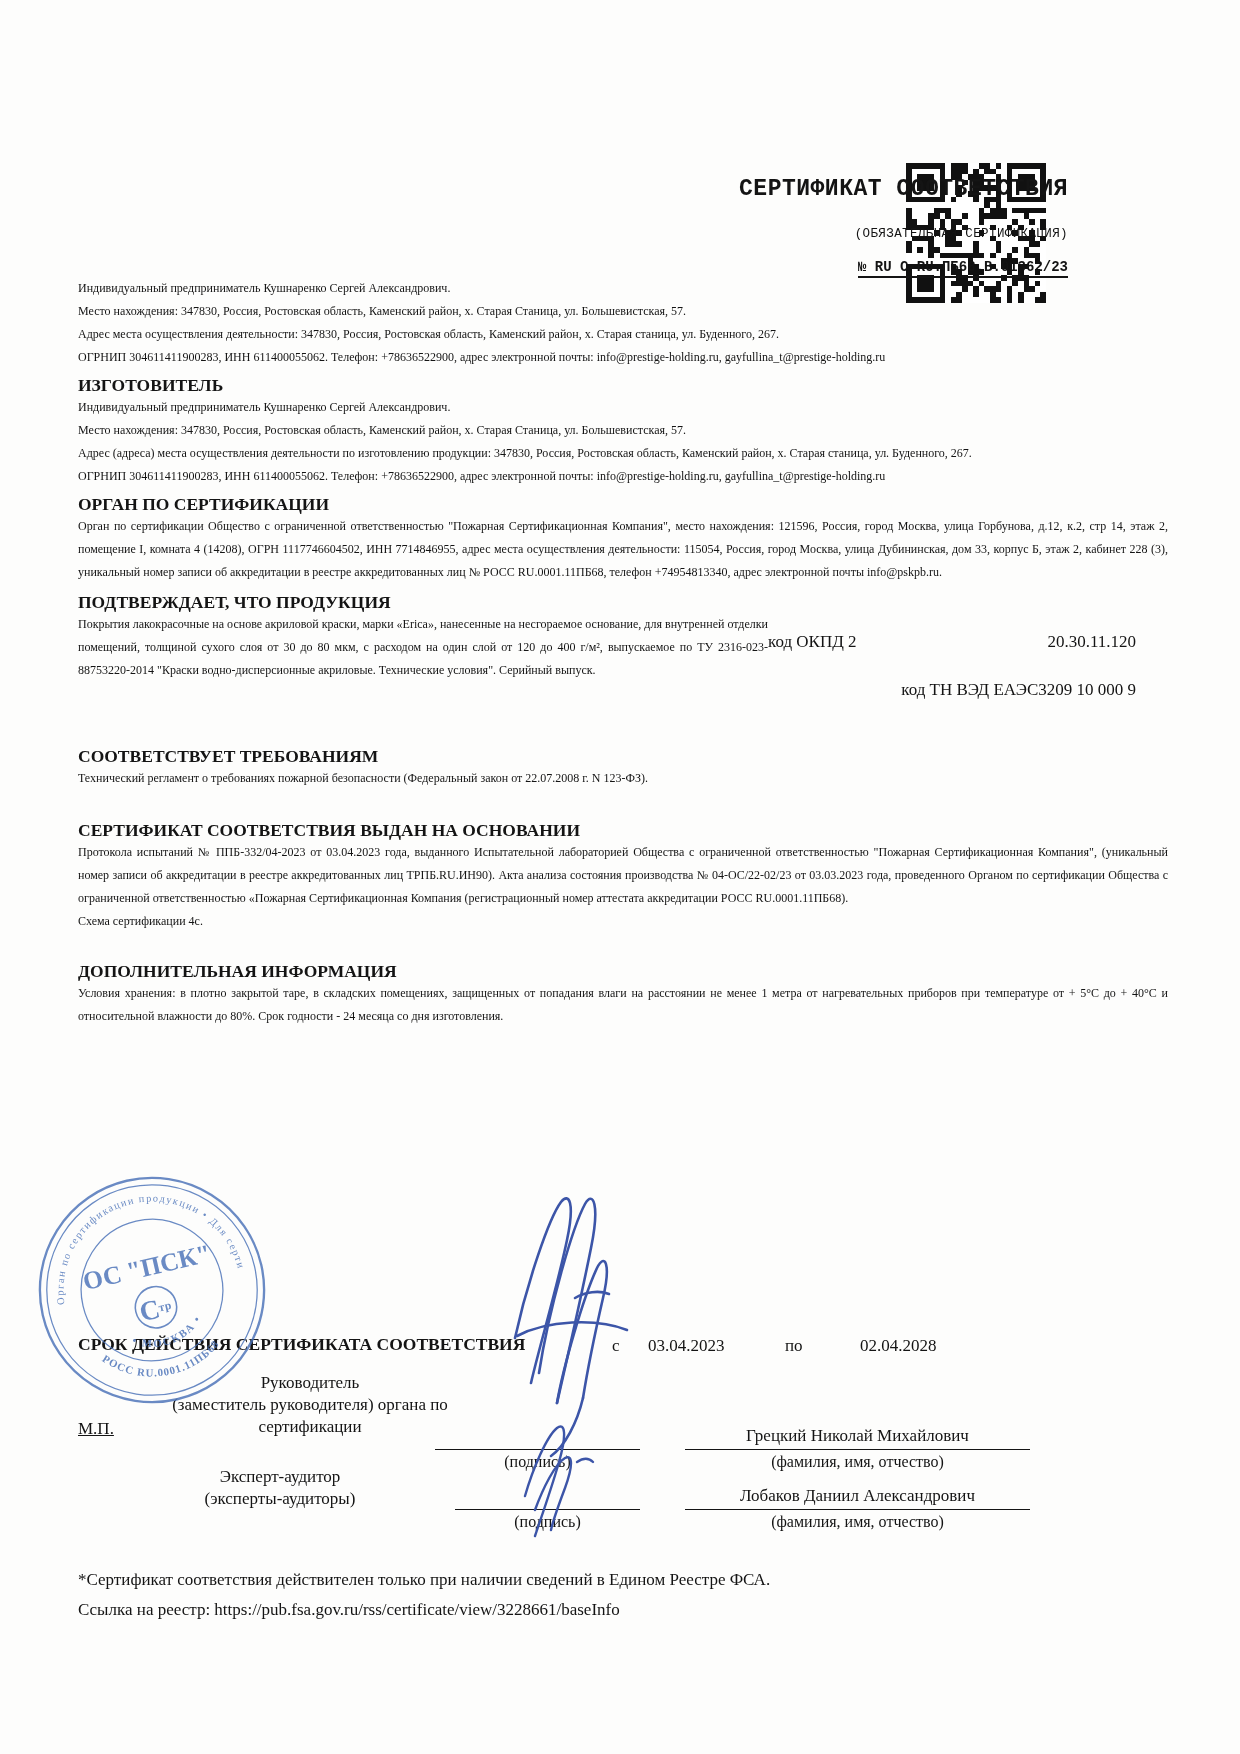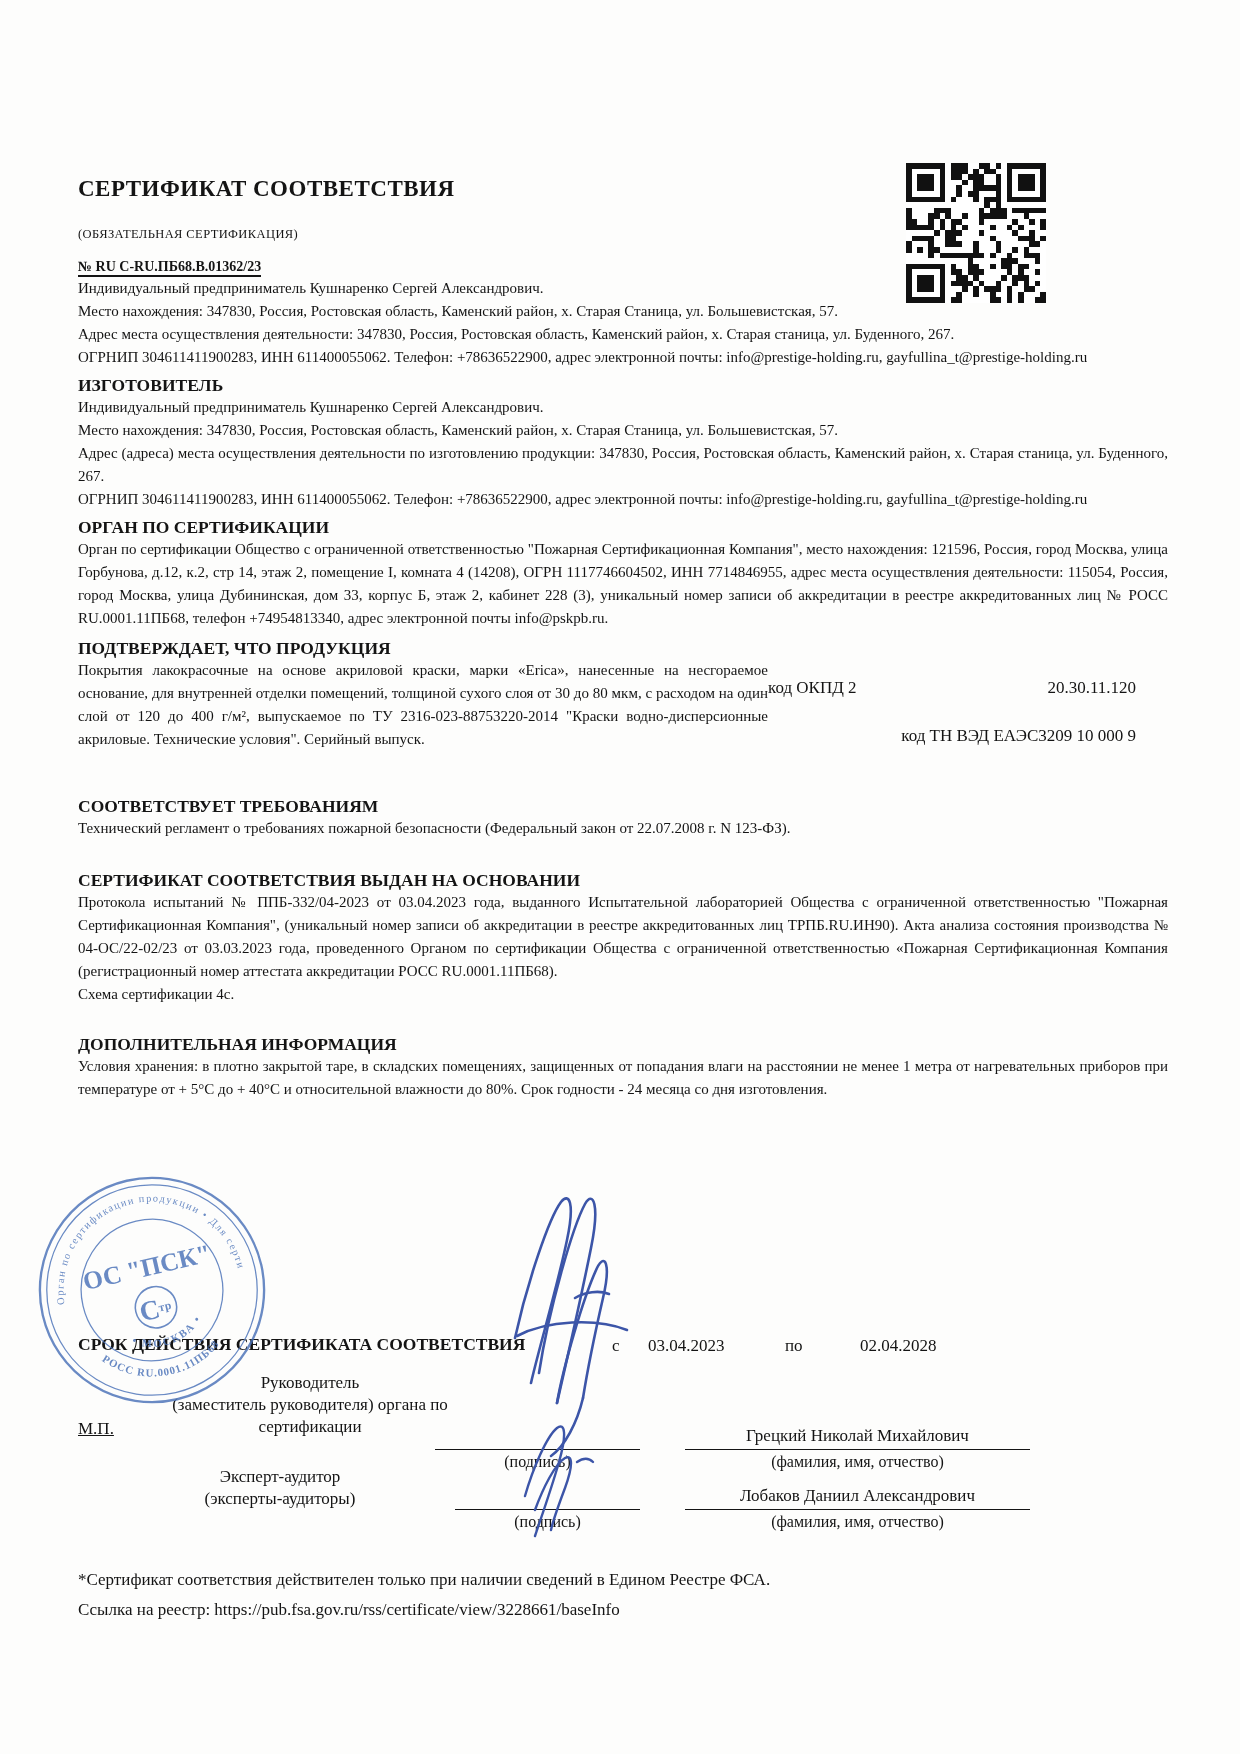--- a/index.html
+++ b/index.html
@@ -1,25 +1,25 @@
 <!DOCTYPE html>
 <html lang="ru"><head>
 <meta charset="utf-8">
 <style>
   html,body{margin:0;padding:0;background:#e8e8e8;}
   .page{position:relative;width:1240px;height:1754px;background:#fdfdfc;margin:0 auto;
         font-family:"Liberation Serif", serif;color:#141414;overflow:hidden;}
   .content{position:absolute;left:78px;top:176px;width:1090px;}
-  .hdr{width:990px;text-align:left;}
+  .hdr{width:990px;text-align:right;font-family:Liberation Mono, monospace;}
   .title{font-size:23px;font-weight:bold;letter-spacing:.5px;line-height:26px;}
   .subtitle{font-size:12.5px;letter-spacing:.4px;margin-top:25px;line-height:15px;}
   .certnum{font-size:14px;font-weight:bold;margin-top:15px;line-height:20px;}
   .certnum span{border-bottom:2px solid #141414;padding-bottom:1px;}
   .sec-h{font-weight:bold;font-size:17.5px;line-height:21px;margin:0;}
-  .para{font-size:15px;line-height:23px;text-align:justify;margin:0;}
+  .para{font-size:12px;line-height:23px;text-align:justify;margin:0;}
   .para.nj{text-align:left;}
   .mt6{margin-top:6px;} .mt8{margin-top:8px;} .mt13{margin-top:13px;}
   .mt45{margin-top:45px;} .mt30{margin-top:30px;} .mt28{margin-top:28px;}
   .product{display:flex;align-items:flex-start;}
   .prod-text{width:690px;}
   .codes{width:368px;font-size:17px;}
   .code-row{display:flex;justify-content:space-between;line-height:22px;}
   .code-row.r1{margin-top:18px;}
   .code-row.r2{margin-top:26px;justify-content:flex-end;}
   

